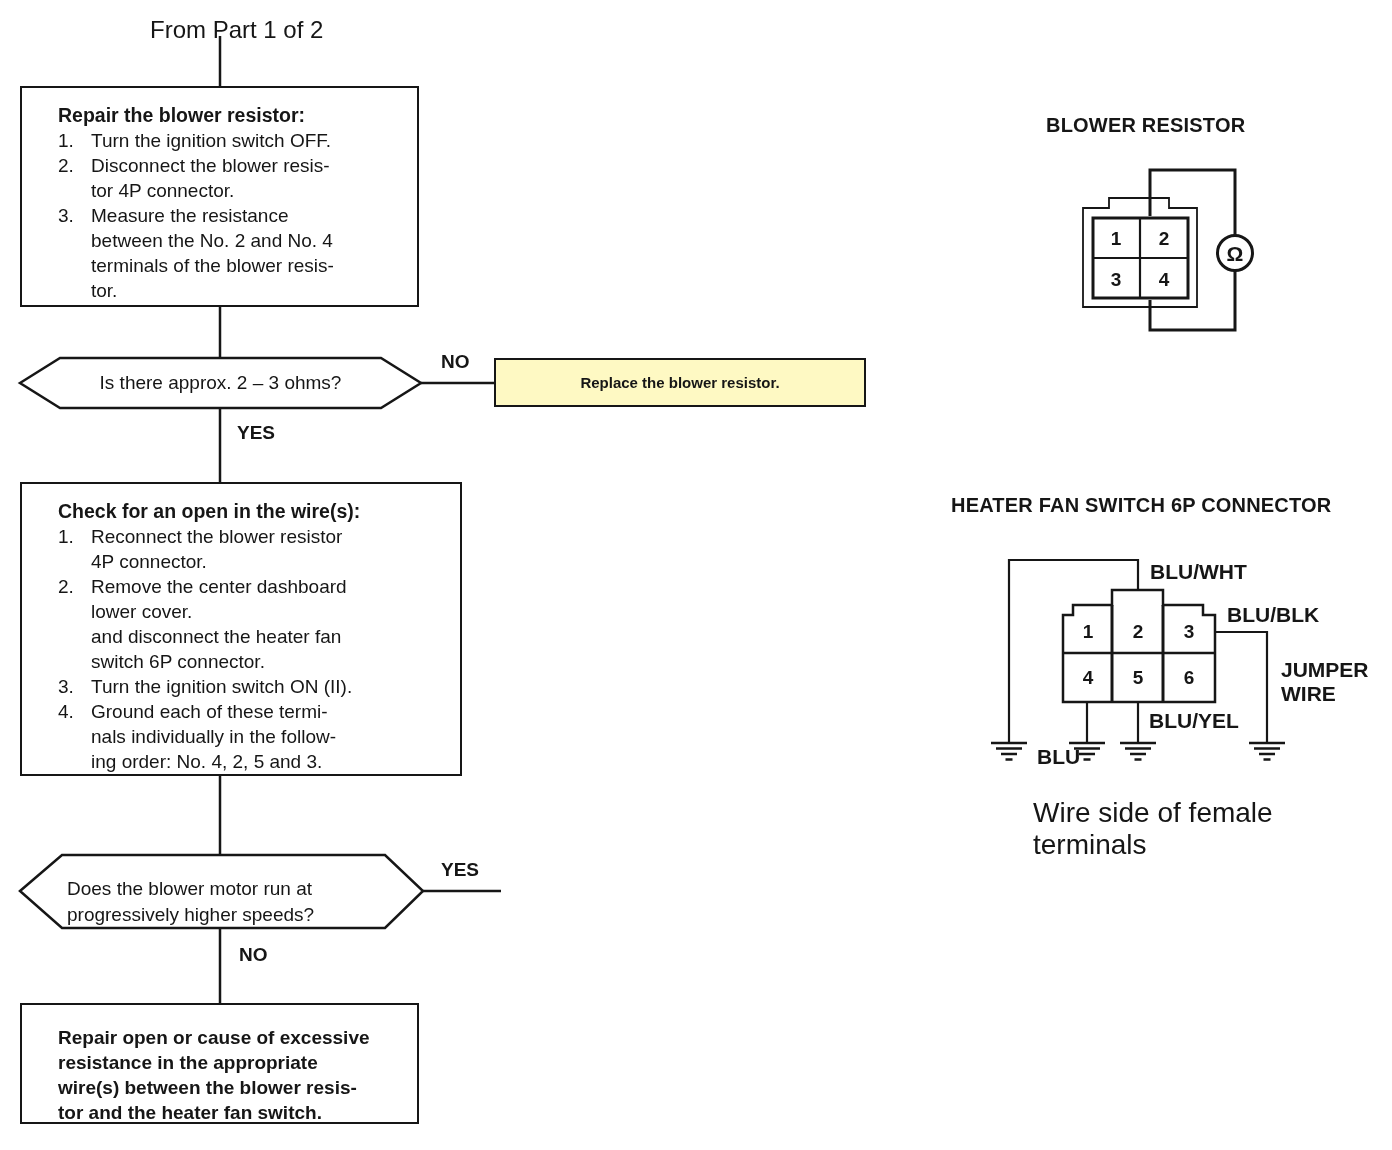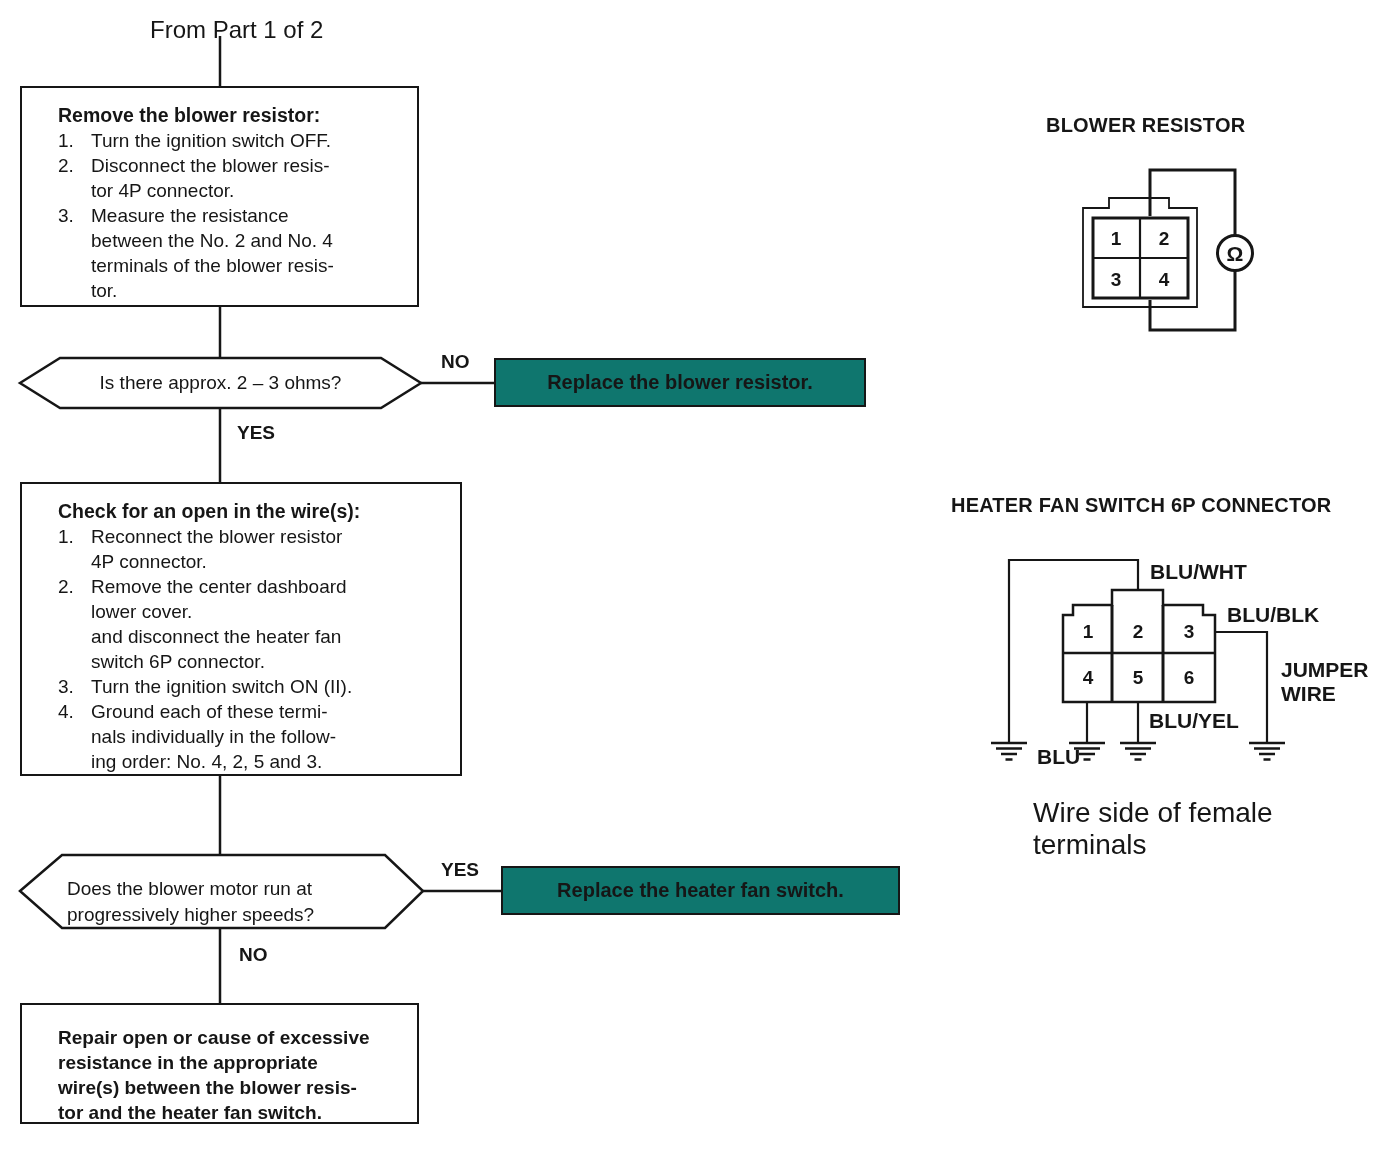--- a/index.html
+++ b/index.html
@@ -25,23 +25,23 @@
   .step .n{width:33px;flex:none;}
   .step .t{flex:1;}
   .ml{white-space:pre-line;}
   .hex-text{
     position:absolute;
     font-size:19px;line-height:26px;
     display:flex;flex-direction:column;justify-content:center;
   }
   .result{
     position:absolute;
-    border:2.5px solid #161616;background:#0f766e;box-sizing:border-box;
+    border:2.5px solid #161616;background:#fef9c3;box-sizing:border-box;
     display:flex;align-items:center;justify-content:center;
-    font-weight:bold;font-size:20px;
+    font-weight:bold;font-size:15px;
   }
   .branch{position:absolute;font-weight:bold;font-size:19px;}
   .dtitle{position:absolute;font-weight:bold;font-size:20px;letter-spacing:.2px;}
   .pin{
     position:absolute;transform:translate(-50%,-50%);
     font-weight:bold;font-size:19px;
   }
   .wlabel{position:absolute;font-weight:bold;font-size:21px;line-height:24px;}
   .caption{position:absolute;font-size:28px;margin-left:36px;}
   .fromlbl{position:absolute;font-size:24px;}
@@ -102,21 +102,21 @@
           <path d="M1120,743 H1156 M1125,748.5 H1151 M1130,754 H1146 M1134.5,759.5 H1141.5"></path>
           <path d="M1249,743 H1285 M1254,748.5 H1280 M1259,754 H1275 M1263.5,759.5 H1270.5"></path>
         </g>
       </g>
     </g>
   </svg>
 
   <div class="fromlbl" style="left:150px;top:16px;">From Part 1 of 2</div>
 
   <div class="flowbox" style="left:20px;top:86px;width:399px;height:221px;padding:15px 16px 0 36px;">
-    <div class="bh">Remove the blower resistor:</div>
+    <div class="bh">Repair the blower resistor:</div>
     <div class="steps">
       <div class="step">
         <span class="n">1.</span>
         <span class="t ml">Turn the ignition switch OFF.</span>
       </div>
       <div class="step">
         <span class="n">2.</span>
         <span class="t ml">Disconnect the blower resis-
 tor 4P connector.</span>
       </div>
@@ -161,23 +161,20 @@
         <span class="t ml">Ground each of these termi-
 nals individually in the follow-
 ing order: No. 4, 2, 5 and 3.</span>
       </div>
     </div>
   </div>
 
   <div class="hex-text ml" style="left:67px;top:855px;width:330px;height:93px;">Does the blower motor run at
 progressively higher speeds?</div>
   <div class="branch" style="left:441px;top:859px;">YES</div>
-  <div class="result" style="left:501px;top:866px;width:399px;height:49px;">
-    <span>Replace the heater fan switch.</span>
-  </div>
   <div class="branch" style="left:239px;top:944px;">NO</div>
 
   <div class="flowbox" style="left:20px;top:1003px;width:399px;height:121px;padding:14px 8px 0 36px;">
     <div class="ml finaltxt">Repair open or cause of excessive
 resistance in the appropriate
 wire(s) between the blower resis-
 tor and the heater fan switch.</div>
   </div>
 
   <div class="dtitle" style="left:1046px;top:114px;">BLOWER RESISTOR</div>

